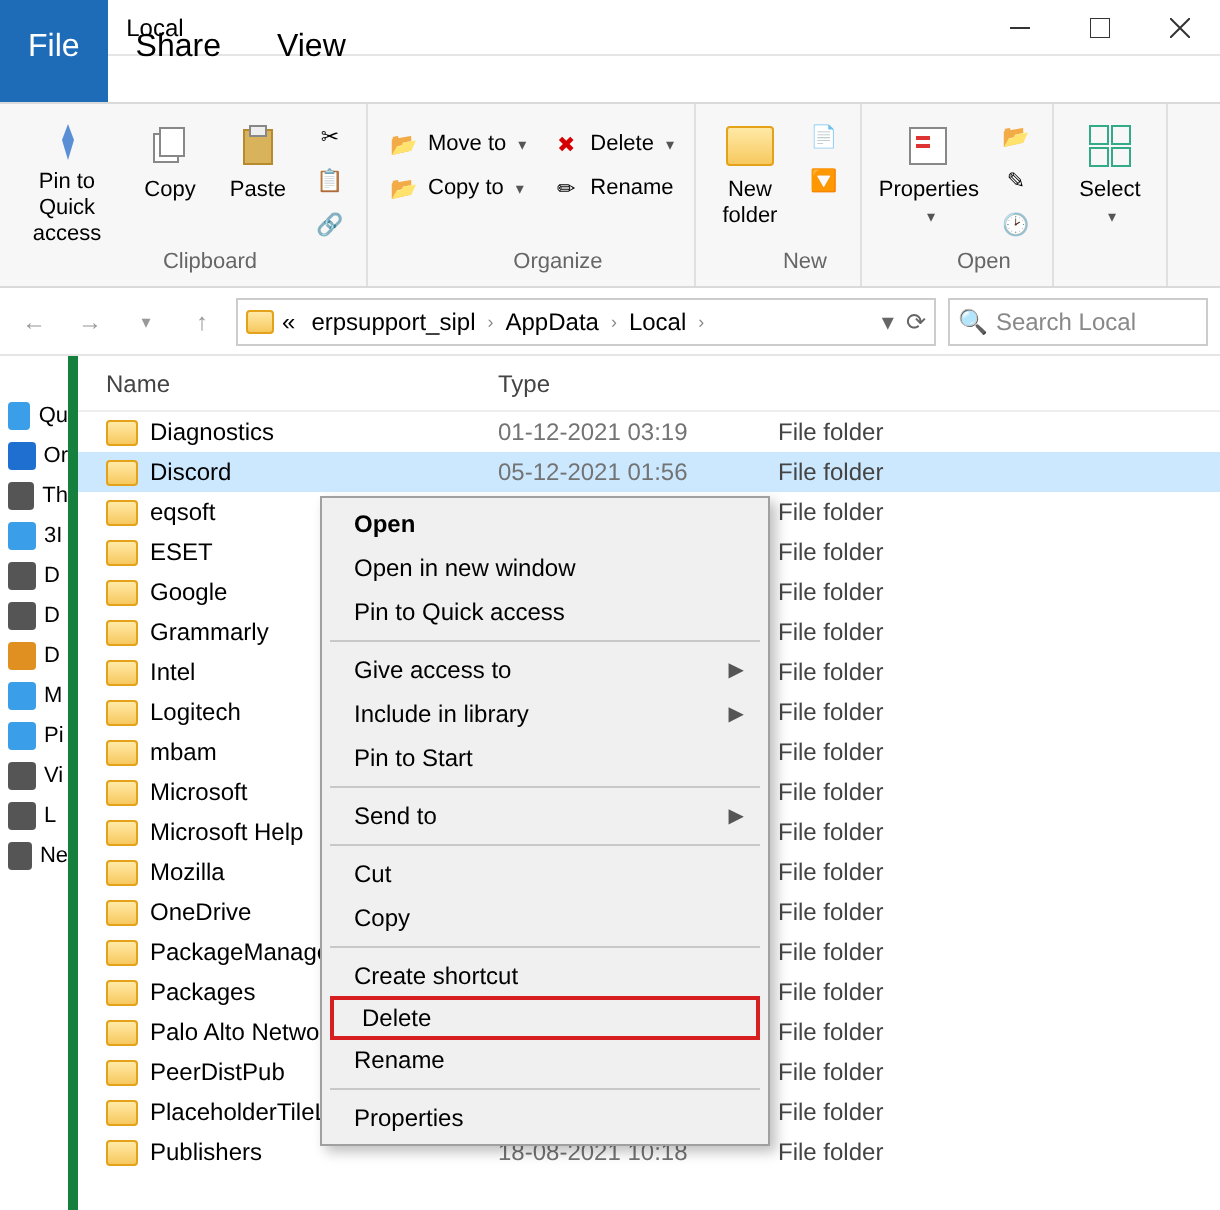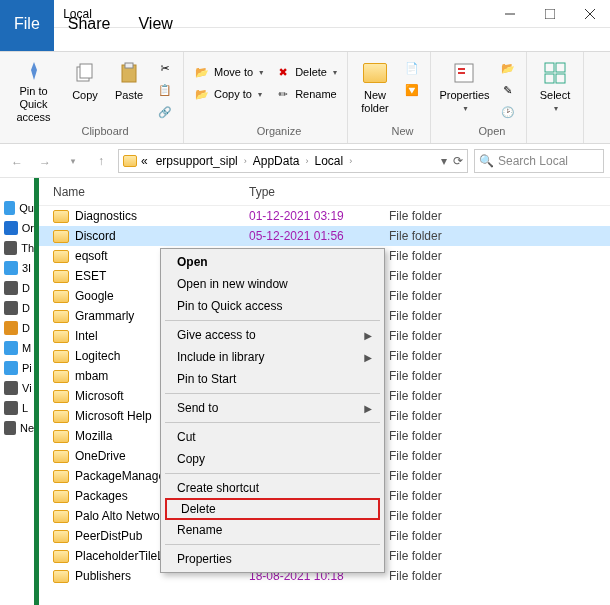--- a/index.html
+++ b/index.html
@@ -47,21 +47,21 @@
   .sb-ico { width: 14px; height: 14px; }
   .filelist { flex: 1; overflow: hidden; position: relative; }
   .columns { display: flex; height: 28px; align-items: center; border-bottom: 1px solid #eee; font-size: 12px; color: #444; }
   .col-name { width: 210px; padding-left: 14px; }
   .col-date { width: 140px; }
   .col-type { flex: 1; }
   .rows { }
   .row { display: flex; align-items: center; height: 20px; font-size: 12px; }
   .row.selected { background: #cce8ff; }
   .c-name { width: 210px; display: flex; align-items: center; gap: 6px; padding-left: 14px; }
-  .c-date { width: 140px; color: #a21caf; }
+  .c-date { width: 140px; color: #737373; }
   .c-type { flex: 1; color: #444; }
 
   
   .ctx { position: absolute; left: 160px; top: 248px; width: 225px; background: #f0f0f0; border: 1px solid #a0a0a0; box-shadow: 3px 3px 6px rgba(0,0,0,0.25); padding: 2px; font-size: 12px; }
   .ctx-item { height: 22px; display: flex; align-items: center; padding-left: 14px; position: relative; }
   .ctx-item .sub { position: absolute; right: 10px; font-size: 10px; color: #555; }
   .ctx-sep { height: 1px; background: #c8c8c8; margin: 3px 2px; }
   .ctx-item.bold { font-weight: 600; }
   .highlight-box { border: 2px solid #d81f1f; margin: -1px 2px; }
 </style>

